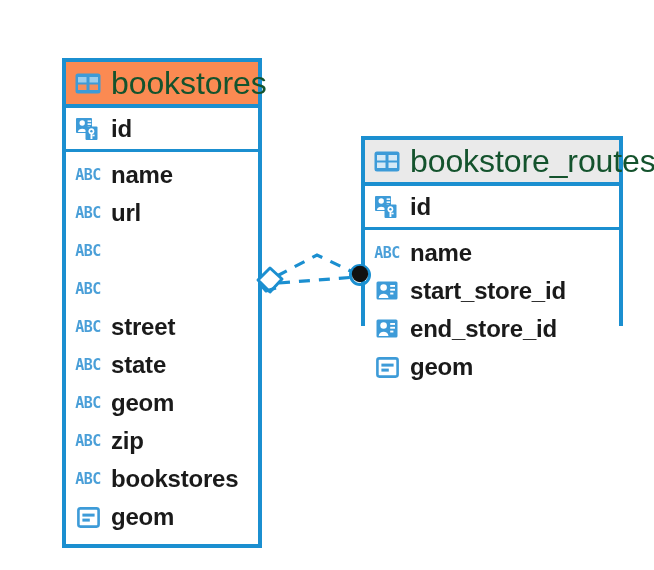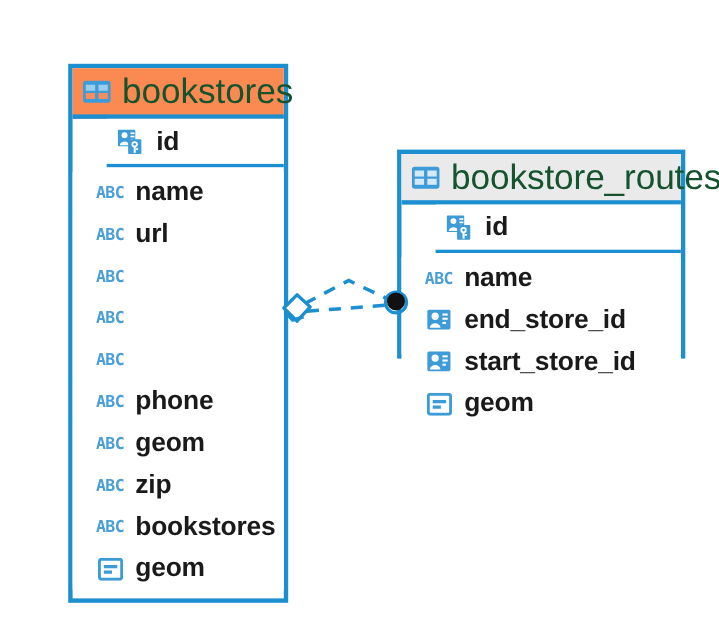--- a/index.html
+++ b/index.html
@@ -58,35 +58,34 @@
   }
 
   .pk-row {
     box-sizing: border-box;
     display: flex;
     align-items: center;
     height: 44px;
     padding: 4px 8px;
     background: #ffffff;
     border-bottom: 3px solid #1b8fd0;
-    margin-left: 31px;
   }
   .pk-row .field-label {
     font-weight: bold;
   }
 
   .field-list {
     padding: 4px 0 2px 0;
   }
   .field-row {
     box-sizing: border-box;
     display: flex;
     align-items: center;
     height: 38px;
-    padding: 0 20px;
+    padding: 0 8px;
     background: #ffffff;
   }
   .field-label {
     font-size: 24px;
     color: #1a1a1a;
     margin-left: 9px;
     white-space: nowrap;
     letter-spacing: -0.2px;
     font-weight: bold;
   }
@@ -175,25 +174,26 @@
       <div class="field-row">
         <span class="icon icon-abc">ABC</span>
       </div>
 
       <div class="field-row">
         <span class="icon icon-abc">ABC</span>
       </div>
 
       <div class="field-row">
         <span class="icon icon-abc">ABC</span>
-      </div>
-
-      <div class="field-row">
-        <span class="icon icon-abc">ABC</span>
-        <span class="field-label">phone</span>
+        <span class="field-label">street</span>
+      </div>
+
+      <div class="field-row">
+        <span class="icon icon-abc">ABC</span>
+        <span class="field-label">state</span>
       </div>
 
       <div class="field-row">
         <span class="icon icon-abc">ABC</span>
         <span class="field-label">geom</span>
       </div>
 
       <div class="field-row">
         <span class="icon icon-abc">ABC</span>
         <span class="field-label">zip</span>
@@ -263,35 +263,35 @@
         <span class="icon">
           <svg width="23" height="20" viewBox="0 0 23 20">
             <rect x="0.5" y="0.5" width="21" height="18" rx="1.5" fill="#3d9bd8"></rect>
             <circle cx="7.6" cy="6.5" r="3.3" fill="#ffffff"></circle>
             <path d="M2.7 17 C3.3 11.4 11.9 11.4 12.5 17 Z" fill="#ffffff"></path>
             <rect x="14.2" y="4" width="4.8" height="1.9" fill="#ffffff"></rect>
             <rect x="14.2" y="7.8" width="4.8" height="1.9" fill="#ffffff"></rect>
             <rect x="14.2" y="11.6" width="3.2" height="1.9" fill="#ffffff"></rect>
           </svg>
         </span>
-        <span class="field-label">end_store_id</span>
+        <span class="field-label">start_store_id</span>
       </div>
 
       <div class="field-row">
         <span class="icon">
           <svg width="23" height="20" viewBox="0 0 23 20">
             <rect x="0.5" y="0.5" width="21" height="18" rx="1.5" fill="#3d9bd8"></rect>
             <circle cx="7.6" cy="6.5" r="3.3" fill="#ffffff"></circle>
             <path d="M2.7 17 C3.3 11.4 11.9 11.4 12.5 17 Z" fill="#ffffff"></path>
             <rect x="14.2" y="4" width="4.8" height="1.9" fill="#ffffff"></rect>
             <rect x="14.2" y="7.8" width="4.8" height="1.9" fill="#ffffff"></rect>
             <rect x="14.2" y="11.6" width="3.2" height="1.9" fill="#ffffff"></rect>
           </svg>
         </span>
-        <span class="field-label">start_store_id</span>
+        <span class="field-label">end_store_id</span>
       </div>
 
       <div class="field-row">
         <span class="icon">
           <svg width="23" height="21" viewBox="0 0 23 21">
             <rect x="1.4" y="1.4" width="20.2" height="18.2" rx="2" fill="#ffffff" stroke="#3d9bd8" stroke-width="2.6"></rect>
             <rect x="5.4" y="6.6" width="12.2" height="3" fill="#3d9bd8"></rect>
             <rect x="5.4" y="11.6" width="7.4" height="3" fill="#3d9bd8"></rect>
           </svg>
         </span>

